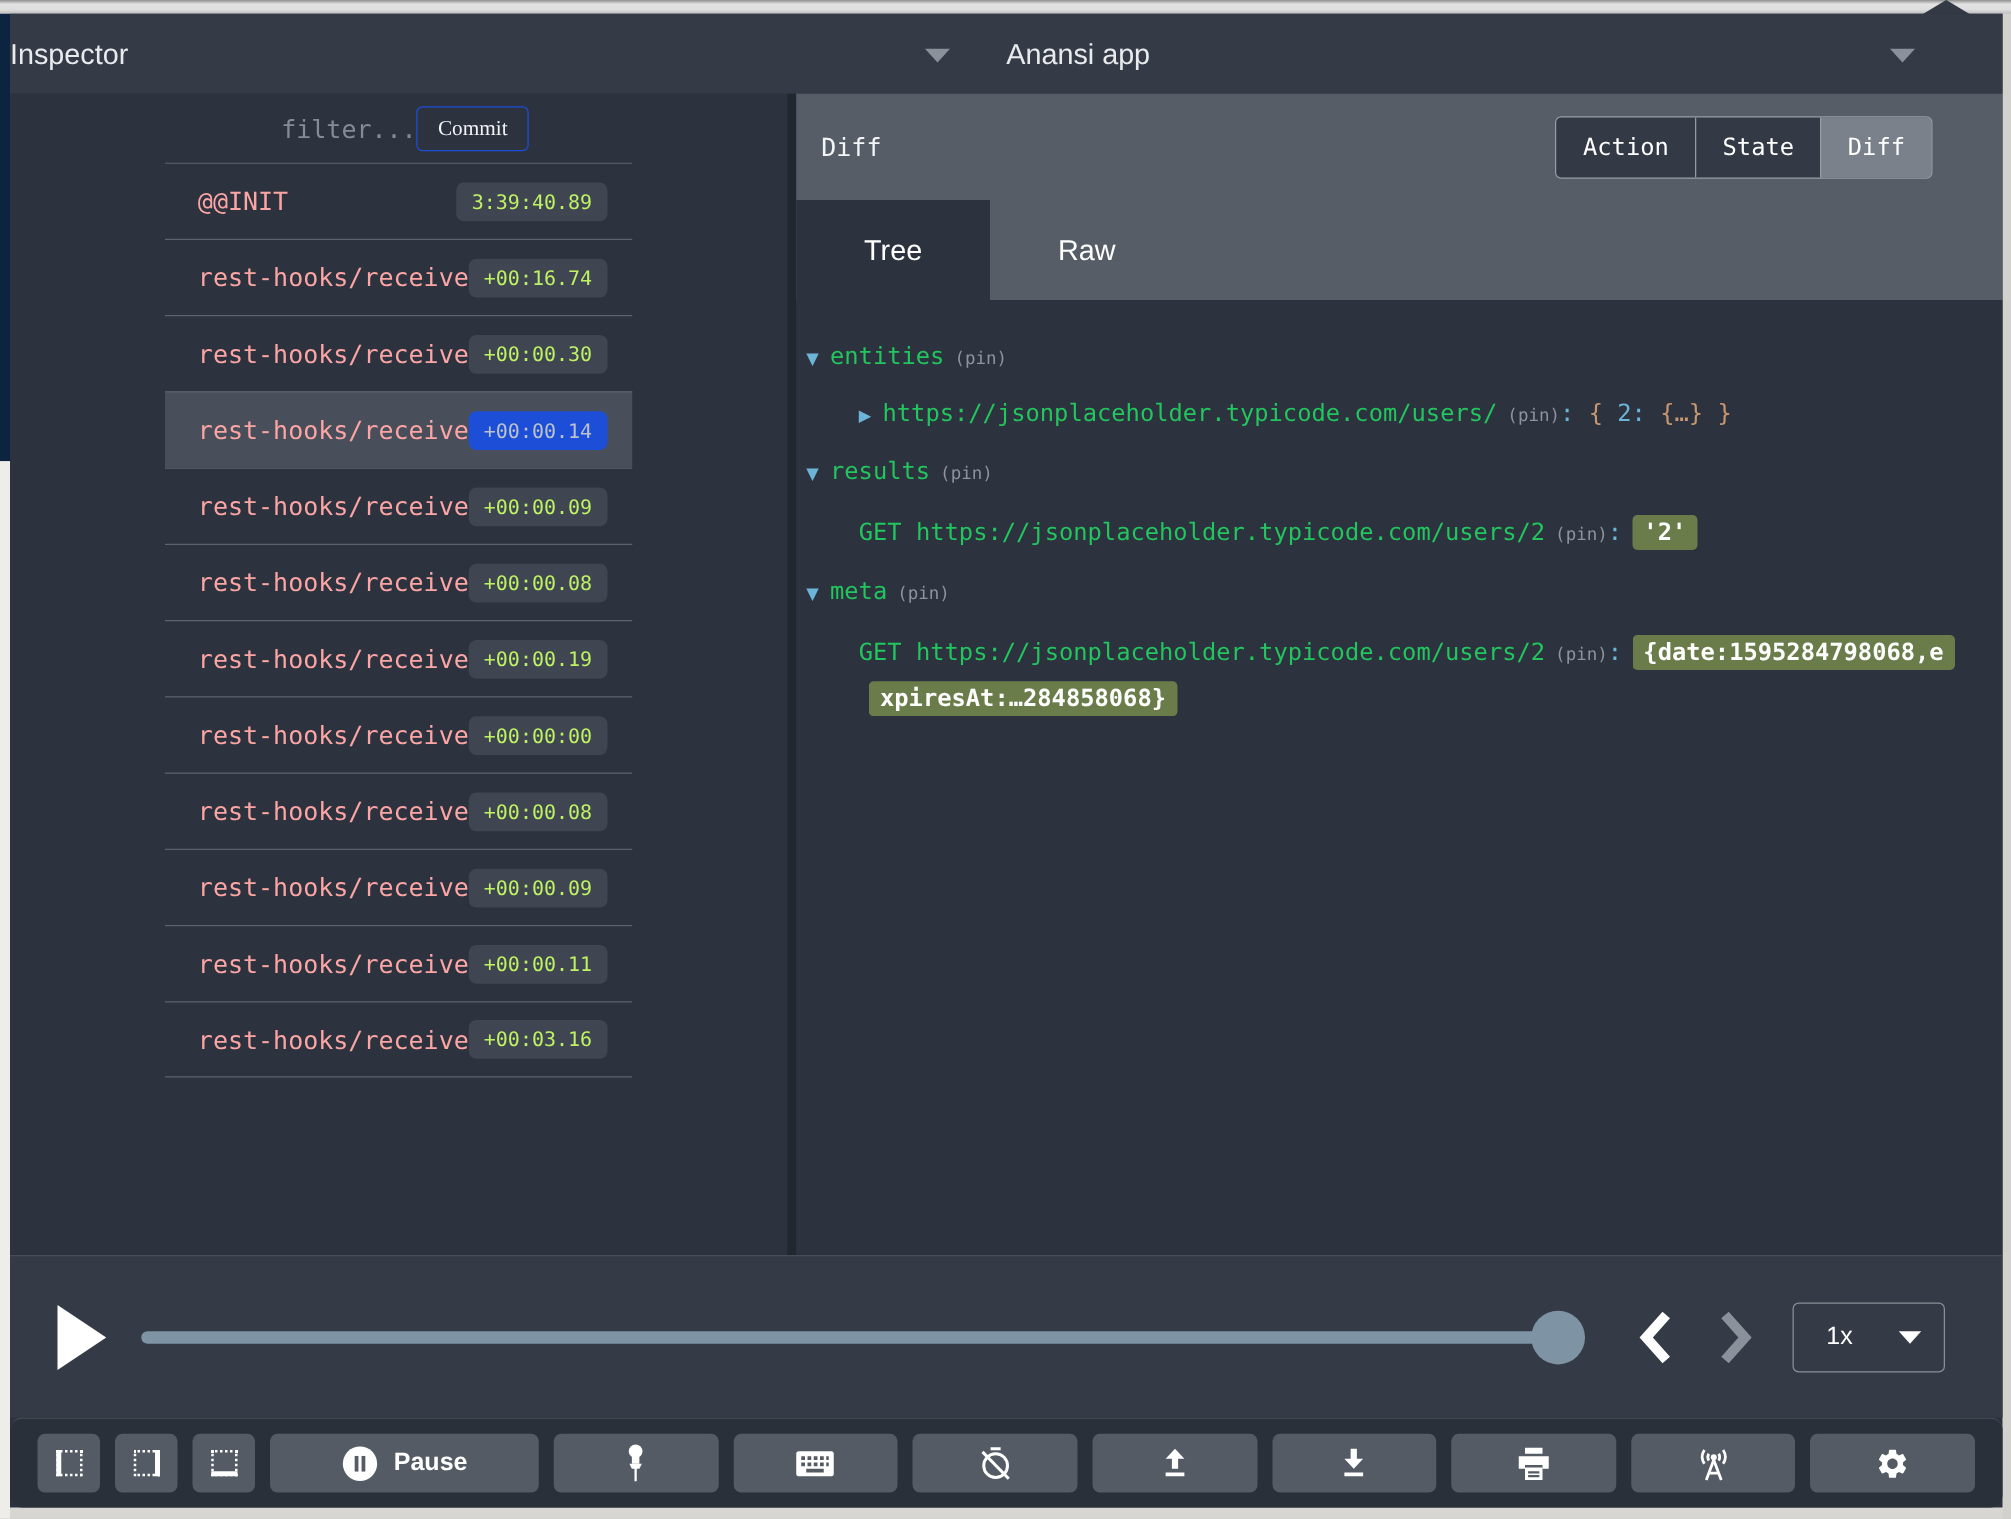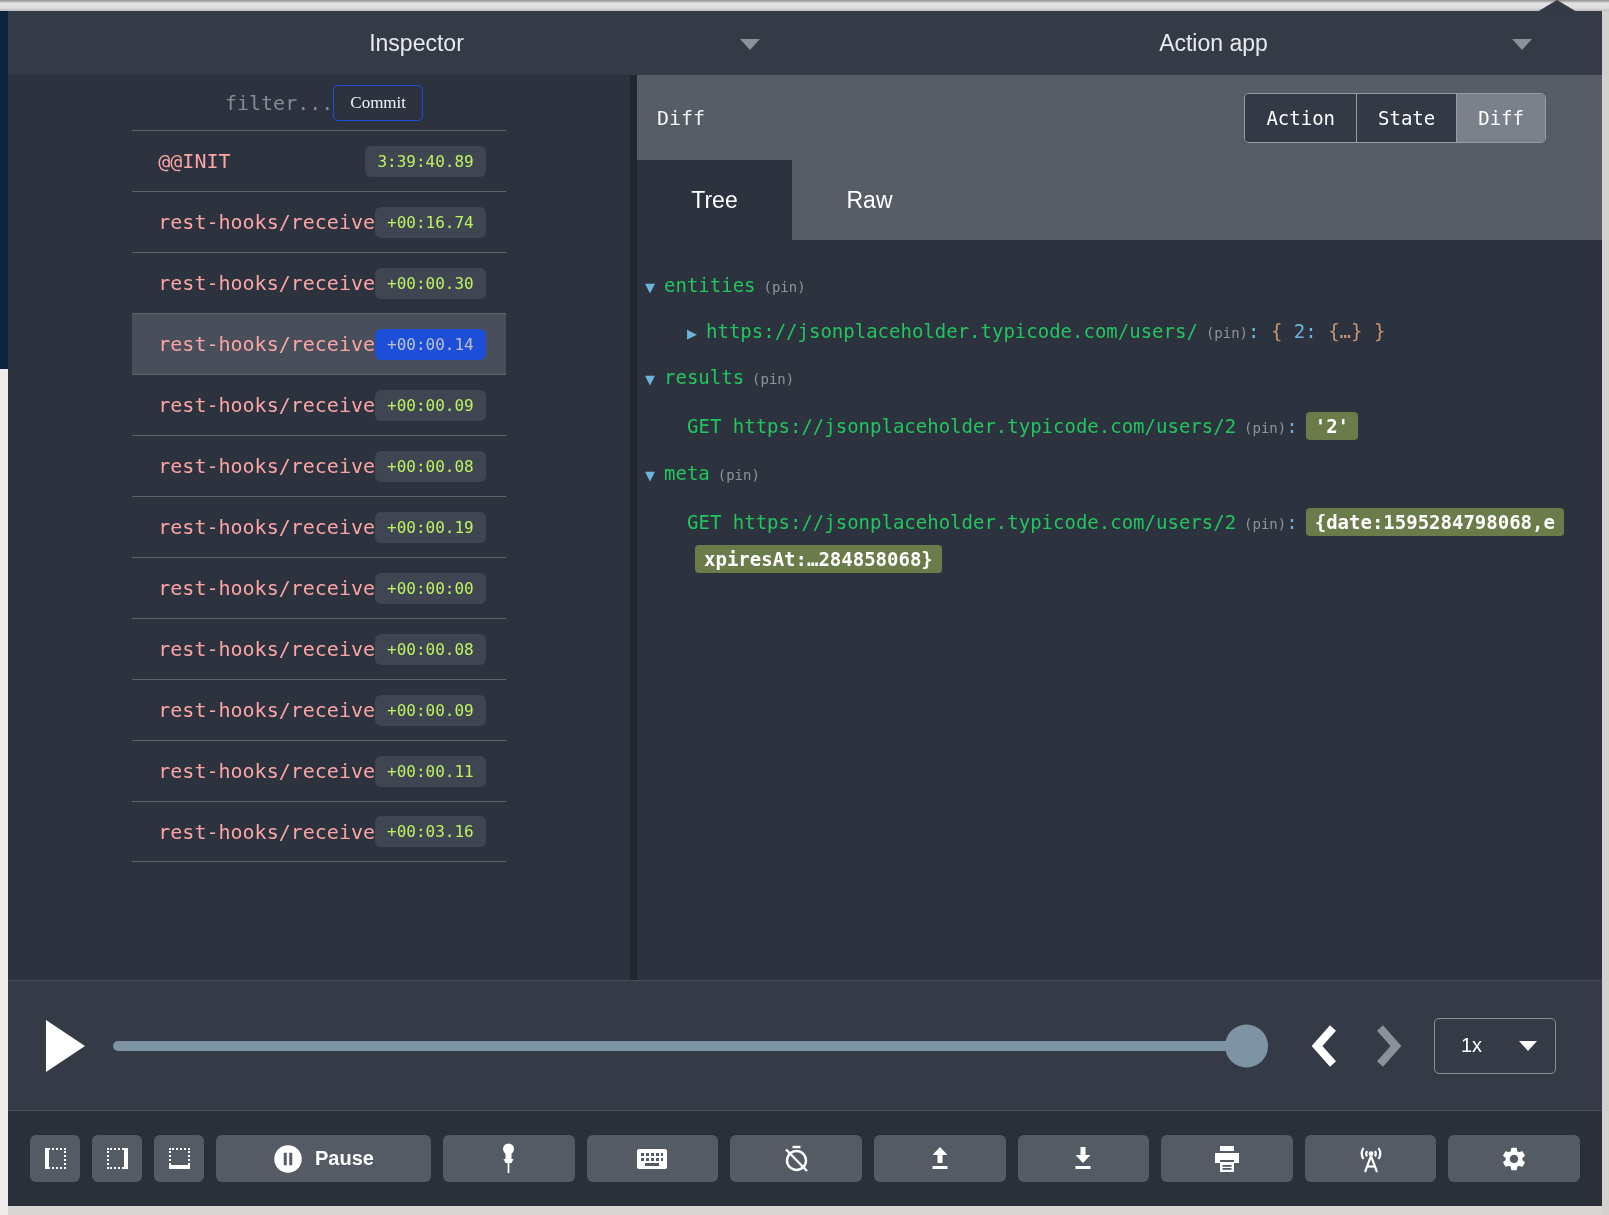--- a/index.html
+++ b/index.html
@@ -15,22 +15,22 @@
   .bg-bottom { position:absolute; left:8px; bottom:0; width:1594px; height:9px; background:#d8d6d2; }
   .notch { position:absolute; left:1537px; top:0; width:0; height:0;
     border-left:20px solid transparent; border-right:20px solid transparent; border-bottom:12px solid #333945; }
 
   
   .devtools { position:absolute; left:8px; top:11px; width:1594px; height:1195px;
     background:#2c323e; display:flex; flex-direction:column; }
 
   
   .topbar { height:64px; background:#353b46; display:flex; flex:0 0 auto; }
-  .dropdown { flex:1; position:relative; display:flex; align-items:center; justify-content:center;
-    color:#e8eaee; font-family:"Liberation Sans", sans-serif; font-size:23px; cursor:pointer;margin-left:20px; }
+  .dropdown { flex:1; position:relative; display:flex; align-items:center; 
+    color:#e8eaee; font-family:"Liberation Sans", sans-serif; font-size:23px; cursor:pointer; }
   .caret { position:absolute; top:50%; margin-top:-4px; width:0; height:0;
     border-left:10px solid transparent; border-right:10px solid transparent; border-top:11px solid #8b919b; }
   .dropdown .caret.c1 { right:45px; }
   .dropdown .caret.c2 { right:70px; }
 
   
   .main { flex:1; display:flex; min-height:0; }
   .left-col { width:622px; display:flex; flex-direction:column; background:#2c323e;align-items:center; }
   .divider { width:7px; background:#21262f; }
   .right-col { flex:1; display:flex; flex-direction:column; min-width:0; }
@@ -93,22 +93,22 @@
   .step { flex:0 0 auto; cursor:pointer; display:flex; align-items:center; }
   .step.next { margin-left:35px; margin-right:30px; }
   .speed { flex:0 0 auto; width:122px; height:56px; border:1px solid #8b9097; border-radius:5px;
     margin-right:46px; display:flex; align-items:center; cursor:pointer;
     font-family:"Liberation Sans", sans-serif; color:#fff; font-size:20px; }
   .speed span.lbl { margin-left:26px; }
   .caret-white { margin-left:auto; margin-right:18px; width:0; height:0;
     border-left:9px solid transparent; border-right:9px solid transparent; border-top:10px solid #fff; }
 
   
-  .toolbar { height:96px; background:#2a303a; border-top:1px solid #4a505a; display:flex;
-    align-items:center; padding:0 22px; gap:12px; flex:0 0 auto; }
+  .toolbar { height:72px; background:#2a303a; border-top:1px solid #4a505a; display:flex;
+    align-items:center; padding:0 22px; gap:12px; flex:0 0 auto;border-radius:10px; }
   .tb-btn { height:47px; background:#545b64; border:none; border-radius:6px; display:flex;
     align-items:center; justify-content:center; cursor:pointer; flex:1; gap:12px; }
   .tb-btn.small { flex:0 0 50px; }
   .tb-btn.pause { flex:0 0 215px; color:#fff; font-family:"Liberation Sans", sans-serif;
     font-size:20px; font-weight:bold; }
   .dock-icon { width:21px; height:21px; border:2px dotted #fff; position:relative; }
   .dock-icon.left::before  { content:""; position:absolute; left:-2px; top:-2px; bottom:-2px; width:4px; background:#fff; }
   .dock-icon.right::before { content:""; position:absolute; right:-2px; top:-2px; bottom:-2px; width:4px; background:#fff; }
   .dock-icon.bottom::before{ content:""; position:absolute; left:-2px; right:-2px; bottom:-2px; height:4px; background:#fff; }
 </style>
@@ -123,21 +123,21 @@
 <div class="notch"></div>
 
 <div class="devtools">
 
   <div class="topbar">
     <div class="dropdown">
       <span>Inspector</span>
       <span class="caret c1"></span>
     </div>
     <div class="dropdown">
-      <span>Action app</span>
+      <span>Anansi app</span>
       <span class="caret c2"></span>
     </div>
   </div>
 
   <div class="main">
 
     <div class="left-col">
       <div class="filter-bar">
         <span class="filter-placeholder">filter...</span>
         <button class="commit-btn">Commit</button>

